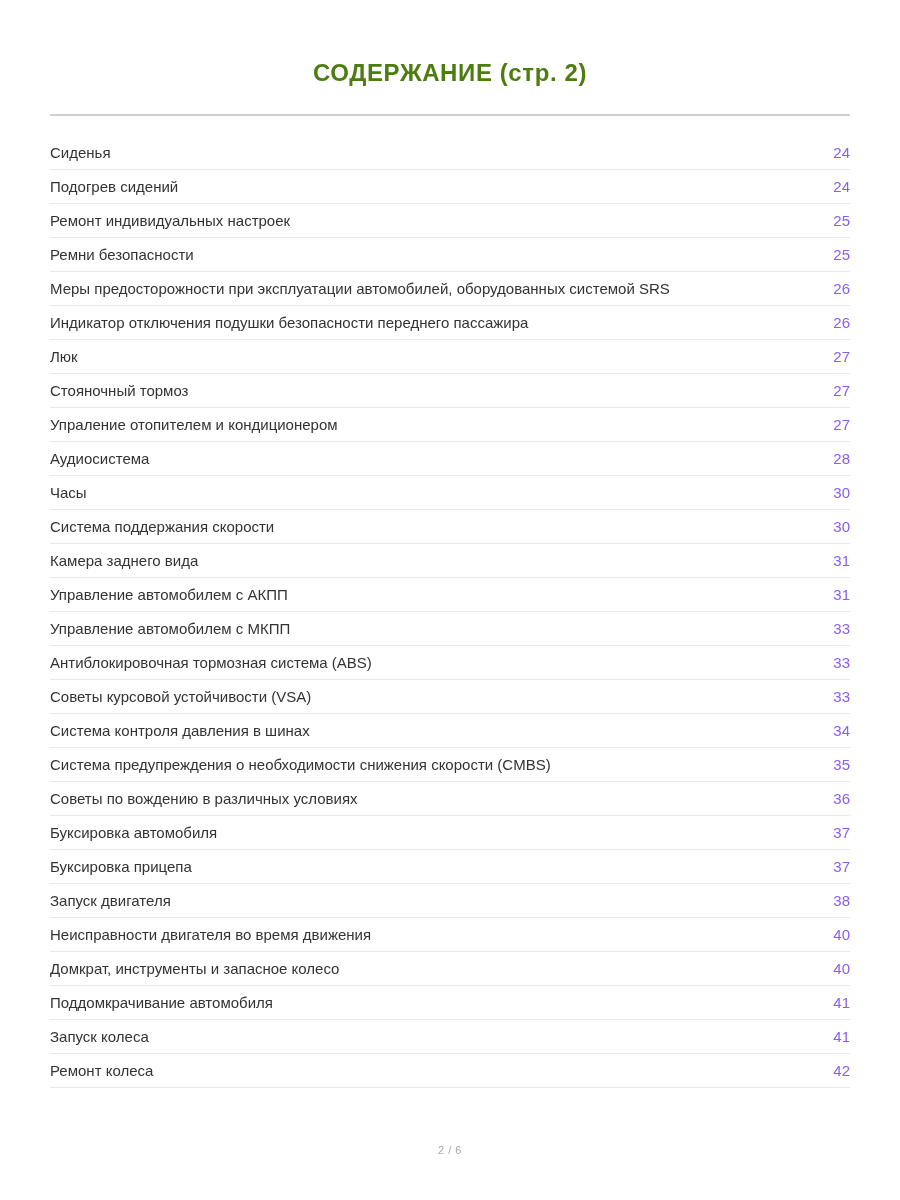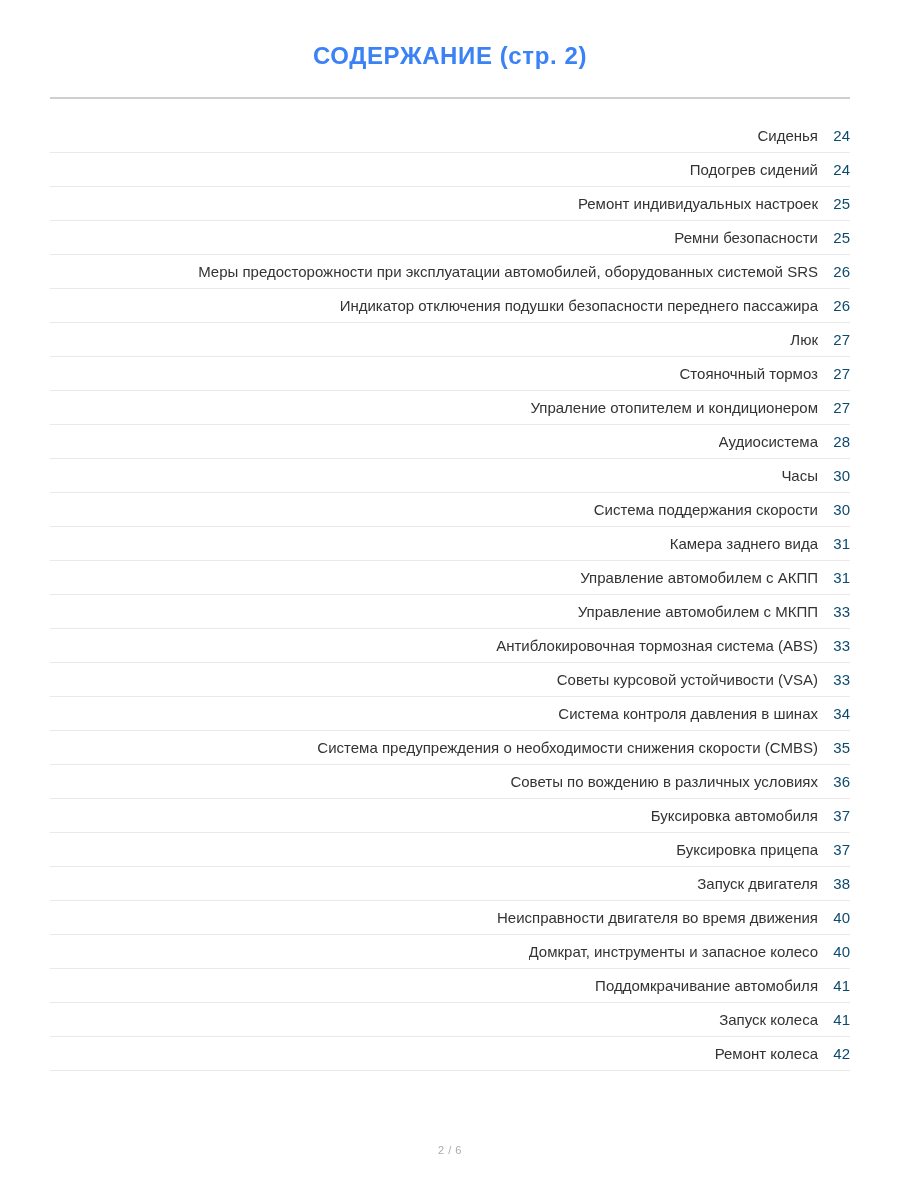--- a/index.html
+++ b/index.html
@@ -22,58 +22,58 @@
     box-sizing: border-box;
     background: #ffffff;
     display: flex;
     flex-direction: column;
   }
   .doc-title {
     text-align: center;
     font-size: 24px;
     font-weight: bold;
     letter-spacing: 0.6px;
-    color: #3b82f6;
+    color: #4d7c0f;
     margin: 0;
-    padding-top: 41px;
+    padding-top: 58px;
     padding-bottom: 0;
     line-height: 30px;
   }
   .title-rule {
     height: 0;
     border: 0;
     border-top: 2px solid #cfcfcf;
     margin: 26px 50px 0 50px;
   }
   .toc {
     margin: 20px 50px 0 50px;
     flex: 0 0 auto;
   }
   .toc-row {
     display: flex;
     align-items: baseline;
-    justify-content: flex-end;
+    justify-content: space-between;
     height: 34px;
     box-sizing: border-box;
     border-bottom: 1px solid #e9e9e9;
     padding: 0;
   }
   .toc-row .label {
     font-size: 15px;
     line-height: 33px;
     color: #333333;
     white-space: nowrap;
     overflow: hidden;
     text-overflow: ellipsis;
     padding-right: 10px;
   }
   .toc-row .page-no {
     font-size: 15px;
     line-height: 33px;
-    color: #0c4a6e;
+    color: #8b5cf6;
     flex: 0 0 auto;
     min-width: 22px;
     text-align: right;
   }
   .footer {
     position: absolute;
     left: 0;
     right: 0;
     bottom: 44px;
     text-align: center;

